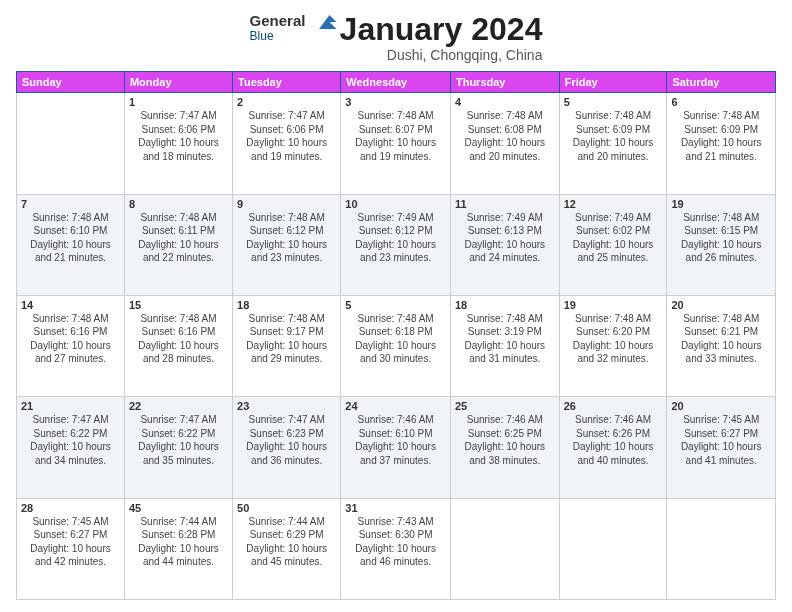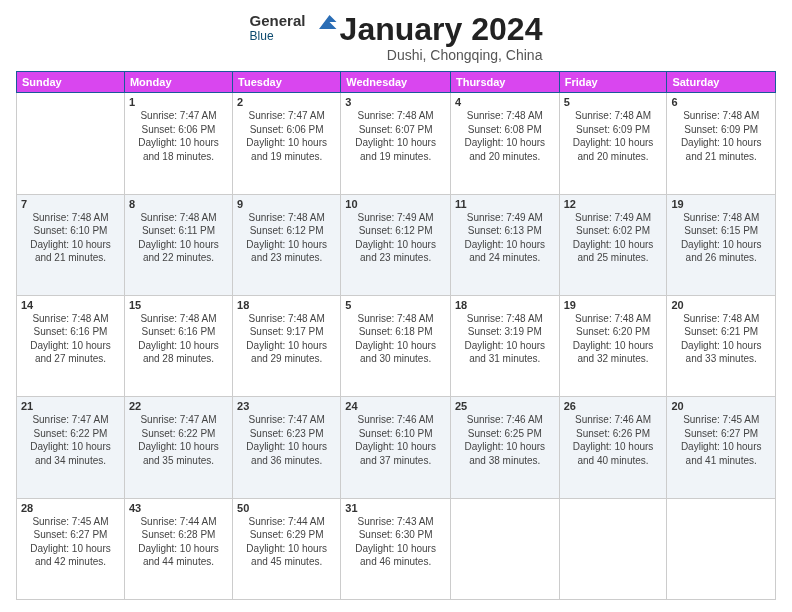--- a/index.html
+++ b/index.html
@@ -239,21 +239,21 @@
             <span class="day-number">20</span>
             <div class="day-info"><span>Sunrise: 7:45 AM</span><br><span>Sunset: 6:27 PM</span><br><span>Daylight: 10 hours<br>and 41 minutes.</span></div>
           </td>
         </tr>
         <tr>
           <td>
             <span class="day-number">28</span>
             <div class="day-info"><span>Sunrise: 7:45 AM</span><br><span>Sunset: 6:27 PM</span><br><span>Daylight: 10 hours<br>and 42 minutes.</span></div>
           </td>
           <td>
-            <span class="day-number">43</span>
+            <span class="day-number">45</span>
             <div class="day-info"><span>Sunrise: 7:44 AM</span><br><span>Sunset: 6:28 PM</span><br><span>Daylight: 10 hours<br>and 44 minutes.</span></div>
           </td>
           <td>
             <span class="day-number">50</span>
             <div class="day-info"><span>Sunrise: 7:44 AM</span><br><span>Sunset: 6:29 PM</span><br><span>Daylight: 10 hours<br>and 45 minutes.</span></div>
           </td>
           <td>
             <span class="day-number">31</span>
             <div class="day-info"><span>Sunrise: 7:43 AM</span><br><span>Sunset: 6:30 PM</span><br><span>Daylight: 10 hours<br>and 46 minutes.</span></div>
           </td>

